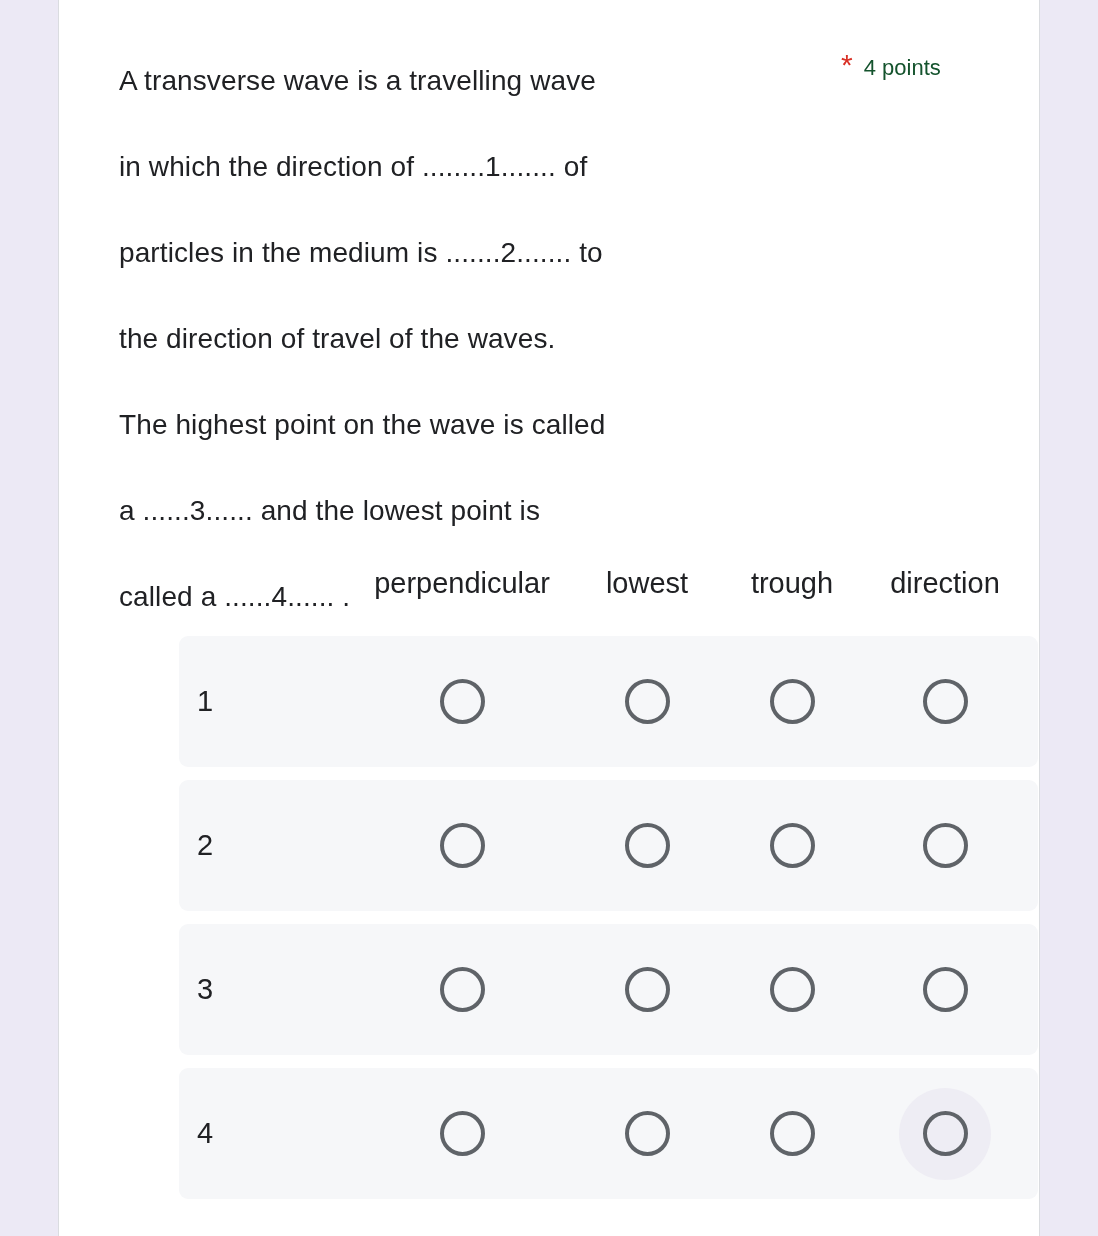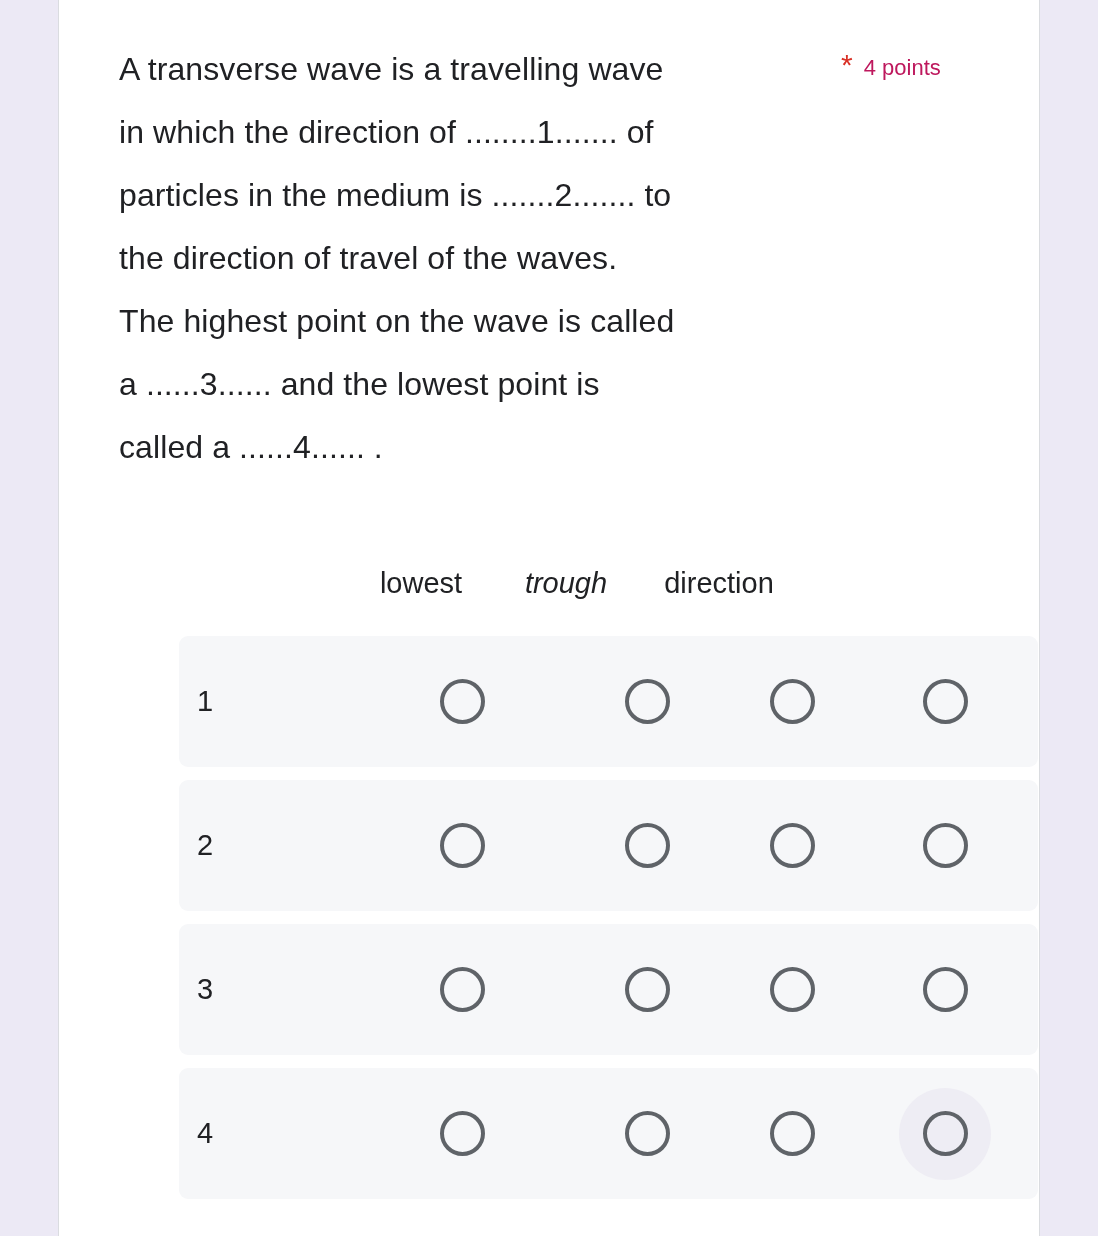--- a/index.html
+++ b/index.html
@@ -45,22 +45,22 @@
   }
 
   
   .question-head {
     position: relative;
     padding-top: 38px;
     width: 860px;
   }
 
   .q-text {
-    font-size: 32px;
-    line-height: 63px;
+    font-size: 28px;
+    line-height: 86px;
     color: #202124;
     font-weight: 400;
     letter-spacing: 0.1px;
     white-space: pre-wrap;
     margin: 0;
     width: 720px;
   }
 
   .points-wrap {
     position: absolute;
@@ -71,21 +71,21 @@
     gap: 11px;
     white-space: nowrap;
   }
   .req-asterisk {
     color: #d93025;
     font-size: 30px;
     line-height: 1;
     font-weight: 400;
   }
   .points-label {
-    color: #be185d;
+    color: #14532d;
     font-size: 22px;
     line-height: 1;
     font-weight: 400;
   }
 
   
   .grid {
     position: absolute;
     left: 60px;
     top: 540px;
@@ -105,21 +105,21 @@
   .gh-col {
     flex: 0 0 auto;
     text-align: center;
     font-size: 29px;
     color: #202124;
     line-height: 1;
     padding-bottom: 4px;
   }
   .gh-col.c0 { width: 226px; }
   .gh-col.c1 { width: 144px; }
-  .gh-col.c2 { width: 146px; font-style: italic; }
+  .gh-col.c2 { width: 146px; }
   .gh-col.c3 { width: 160px; }
 
   .grid-rows {
     margin-top: 34px;
   }
 
   .grid-row {
     position: relative;
     display: flex;
     align-items: center;
@@ -195,20 +195,21 @@
         <div class="points-wrap">
           <span class="req-asterisk">*</span>
           <span class="points-label">4 points</span>
         </div>
       </div>
 
       <div class="grid">
 
         <div class="grid-header">
           <div class="gh-spacer"></div>
+          <div class="gh-col c0">perpendicular</div>
           <div class="gh-col c1">lowest</div>
           <div class="gh-col c2">trough</div>
           <div class="gh-col c3">direction</div>
         </div>
 
         <div class="grid-rows">
 
           <div class="grid-row">
             <div class="row-label">1</div>
             <div class="radio-cell c0">

